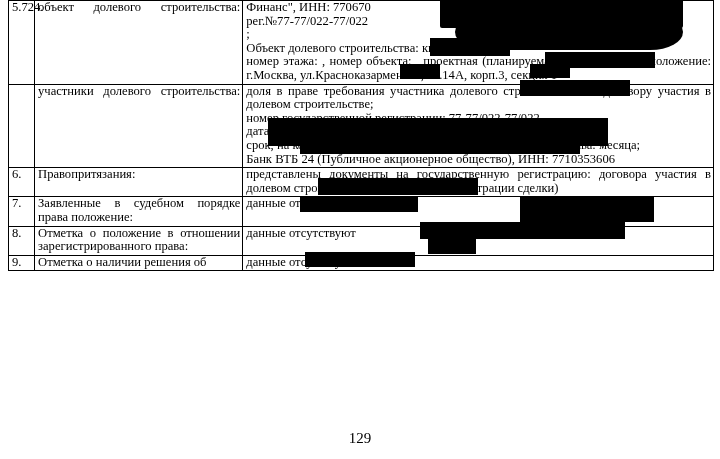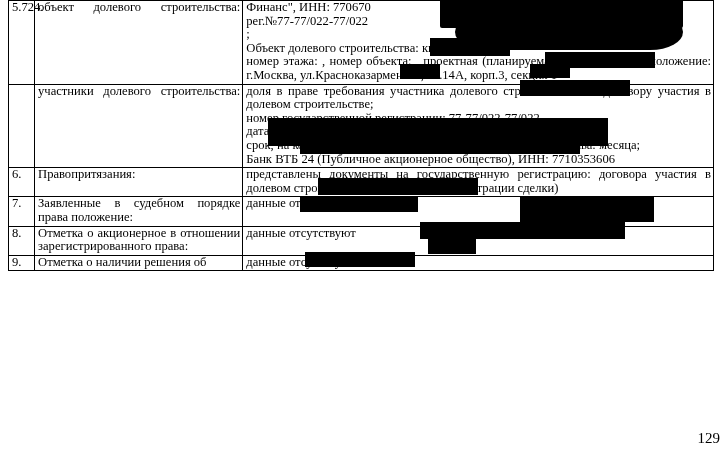--- a/index.html
+++ b/index.html
@@ -75,21 +75,21 @@
   .r11{ left: 520px; top: 196px; width: 134px; height: 26px; }
   .r12{ left: 420px; top: 222px; width: 205px; height: 17px; }
   .r13{ left: 428px; top: 232px; width: 48px;  height: 22px; }
   .r14{ left: 305px; top: 252px; width: 110px; height: 15px; }
 
   .pagenum {
     position: absolute;
     left: 0;
     right: 0;
     top: 430px;
-    text-align: right;
+    text-align: center;
     font-size: 15px;
     font-family: "Liberation Serif", serif;
   }
   
   .clip-bottom td {
     border-bottom: none;
   }
 </style>
 </head>
 <body>
@@ -135,21 +135,21 @@
       </tr>
 
       <tr>
         <td class="cell-num">7.</td>
         <td class="just-last-left">Заявленные в судебном порядке права положение:</td>
         <td class="plain">данные отсутствуют</td>
       </tr>
 
       <tr>
         <td class="cell-num">8.</td>
-        <td class="just-last-left">Отметка о акционерное в отношении зарегистрированного права:</td>
+        <td class="just-last-left">Отметка о положение в отношении зарегистрированного права:</td>
         <td class="plain">данные отсутствуют</td>
       </tr>
 
       <tr class="clip-bottom">
         <td class="cell-num">9.</td>
         <td class="plain">Отметка о наличии решения об</td>
         <td class="plain">данные отсутствуют</td>
       </tr>
     </tbody>
   </table>

